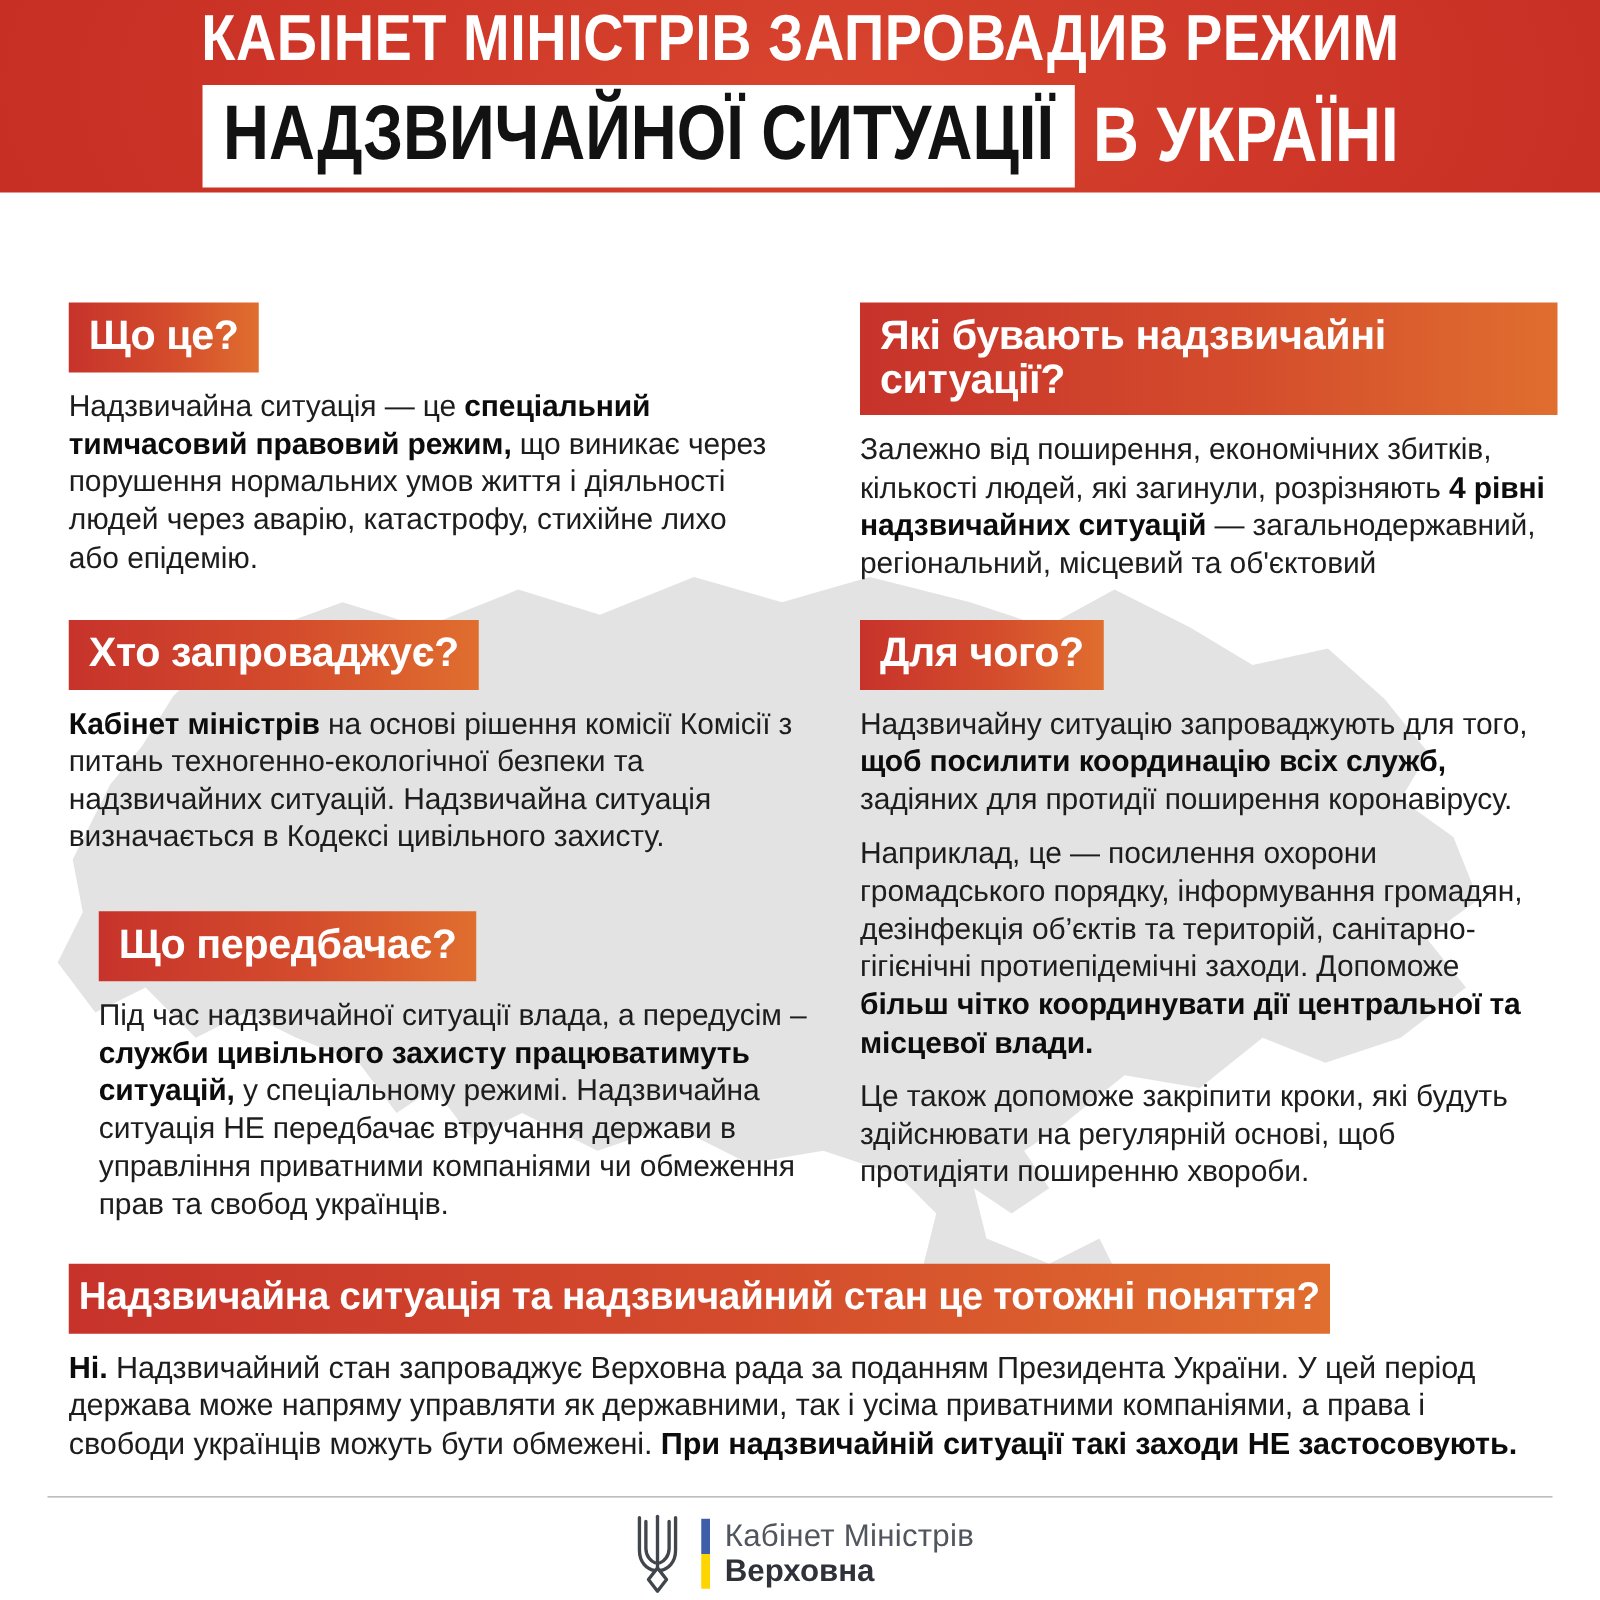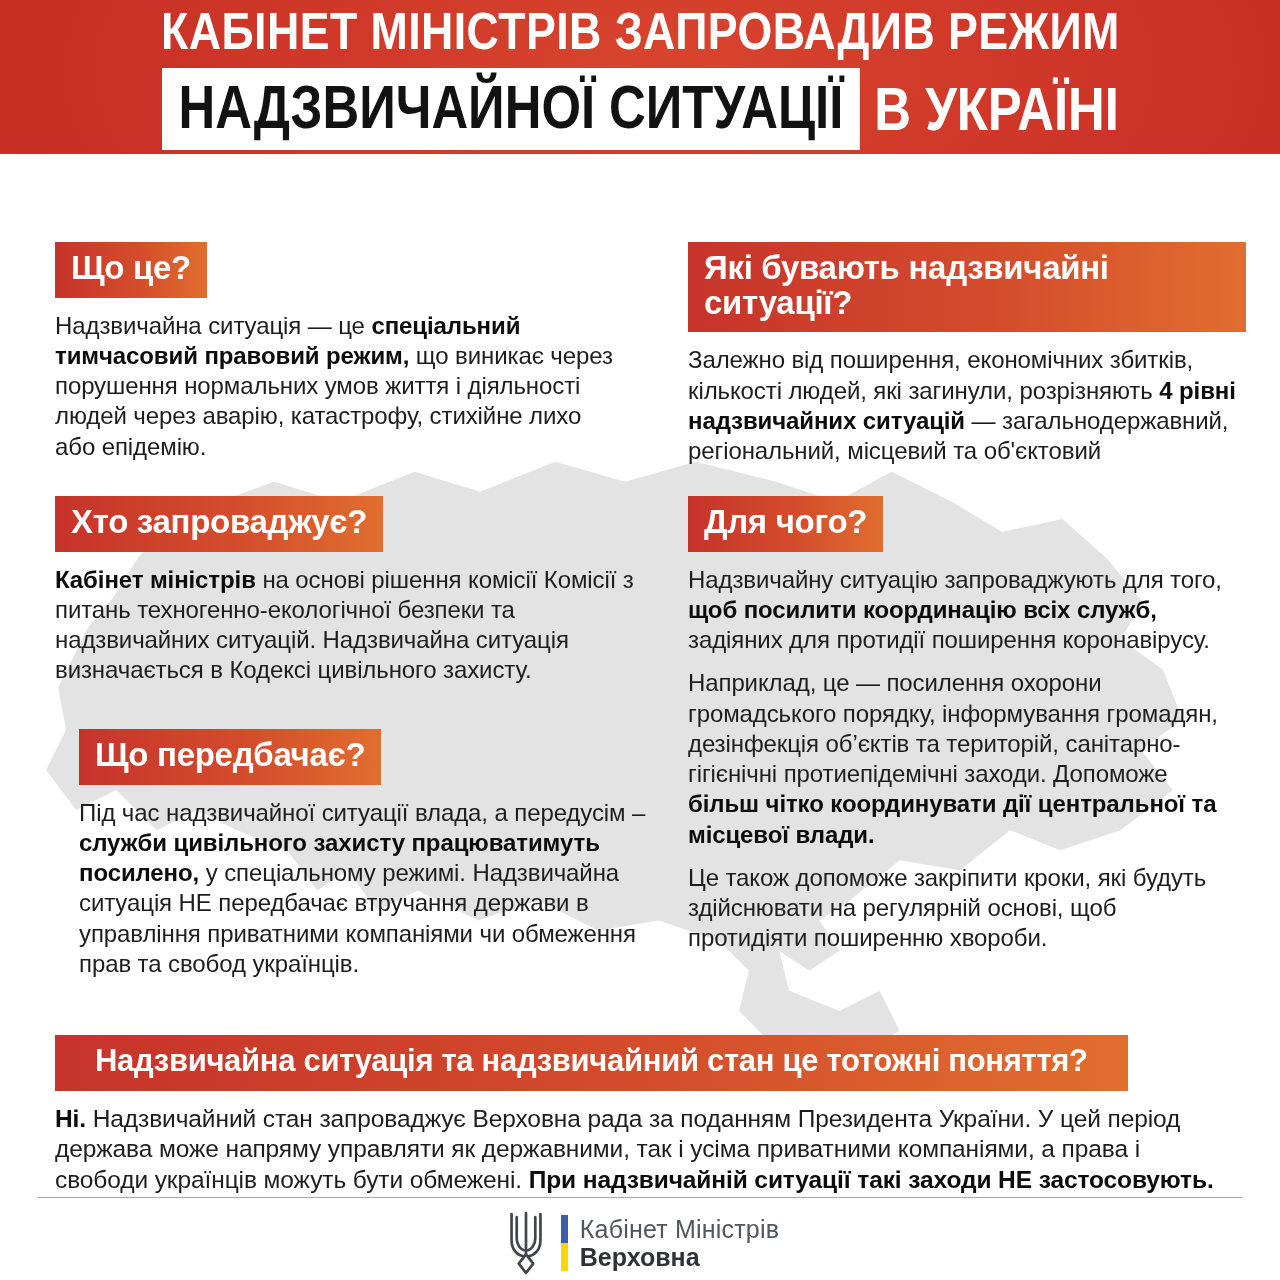--- a/index.html
+++ b/index.html
@@ -40,21 +40,21 @@
   .sec-body p{
     font-size:24px;line-height:1.26;color:#1d1d1d;margin:13px 0 0;letter-spacing:-.1px;
   }
   .sec-body p b{color:#0c0c0c;}
   #sec-what{left:55px;top:242px;width:570px;}
   #sec-types{left:688px;top:242px;width:558px;}
   #sec-who{left:55px;top:496px;width:580px;}
   #sec-why{left:688px;top:496px;width:552px;}
   #sec-provides{left:55px;top:729px;width:580px;margin-left:24px;}
   #sec-bottom{left:55px;top:1011px;width:1178px;}
-  #sec-bottom .badge{font-size:31px;padding:10px 40px 13px;margin-top:24px;}
+  #sec-bottom .badge{font-size:31px;padding:10px 8px 13px;}
   #sec-bottom .sec-body p{font-size:24.5px;line-height:1.26;width:1175px;}
   
   .footer-divider{position:absolute;left:38px;top:1197px;width:1204px;height:1px;background:#a9a9a9;z-index:4;}
   .footer{
     position:absolute;left:0;top:1211px;width:1280px;z-index:4;
     display:flex;justify-content:center;align-items:center;
   }
   .tryzub{color:#41464d;margin-right:10px;}
   .flag-bar{width:7px;height:56px;margin-right:12px;}
   .org-name{display:flex;flex-direction:column;justify-content:center;}
@@ -88,21 +88,21 @@
 <section class="sec" id="sec-who">
   <div class="badge">Хто запроваджує?</div>
   <div class="sec-body">
       <p><b>Кабінет міністрів</b><span> на основі рішення комісії Комісії з питань техногенно-екологічної безпеки та надзвичайних ситуацій. Надзвичайна ситуація визначається в Кодексі цивільного захисту.</span></p>
     </div>
 </section>
 
 <section class="sec" id="sec-provides">
   <div class="badge">Що передбачає?</div>
   <div class="sec-body">
-      <p><span>Під час надзвичайної ситуації влада, а передусім – </span><b>служби цивільного захисту працюватимуть посилено,</b><span> у спеціальному режимі. Надзвичайна ситуація НЕ передбачає втручання держави в управління приватними компаніями чи обмеження прав та свобод українців.</span></p>
+      <p><span>Під час надзвичайної ситуації влада, а передусім – </span><b>служби цивільного захисту працюватимуть ситуацій,</b><span> у спеціальному режимі. Надзвичайна ситуація НЕ передбачає втручання держави в управління приватними компаніями чи обмеження прав та свобод українців.</span></p>
     </div>
 </section>
 
 <section class="sec" id="sec-types">
   <div class="badge">Які бувають надзвичайні ситуації?</div>
   <div class="sec-body">
       <p><span>Залежно від поширення, економічних збитків, кількості людей, які загинули, розрізняють </span><b>4 рівні надзвичайних ситуацій</b><span> — загальнодержавний, регіональний, місцевий та об'єктовий</span></p>
     </div>
 </section>
 

